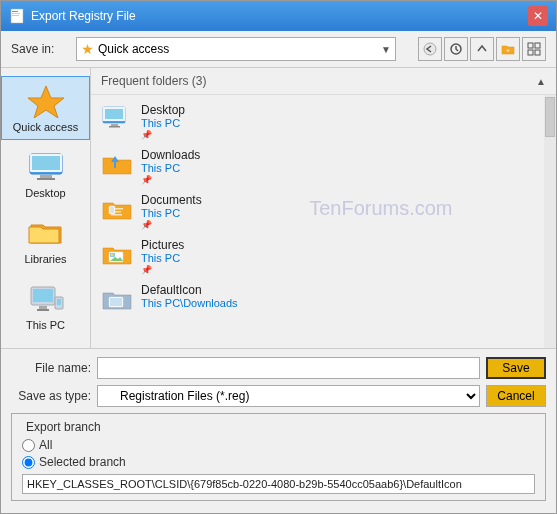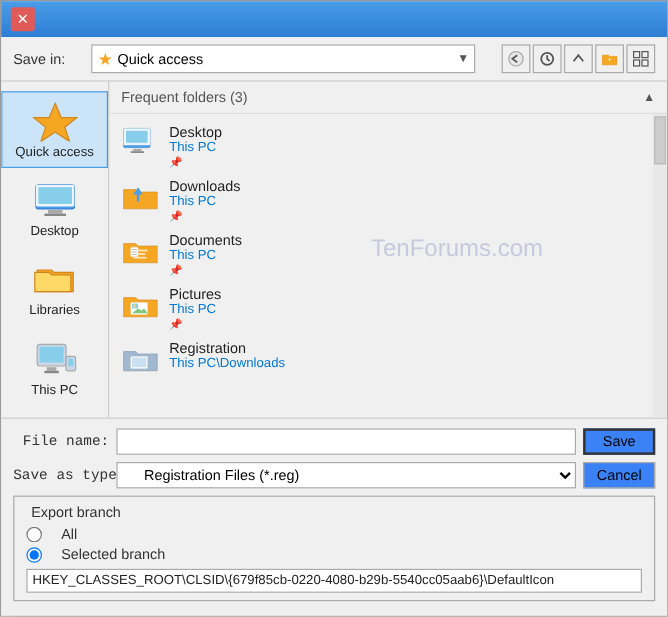--- a/index.html
+++ b/index.html
@@ -213,21 +213,20 @@
       align-items: center;
       gap: 6px;
       margin-bottom: 6px;
     }
     .form-label {
       font-size: 12px;
       color: #333;
       width: 80px;
       text-align: right;
       white-space: nowrap;
-      font-family: Liberation Mono, monospace;
     }
     .form-input {
       flex: 1;
       height: 22px;
       border: 1px solid #aaa;
       padding: 0 4px;
       font-size: 12px;
       background: white;
     }
     .form-select {
@@ -236,21 +235,21 @@
       border: 1px solid #aaa;
       padding: 0 18px;
       font-size: 12px;
       background: white;
       cursor: pointer;
     }
     .btn-save, .btn-cancel {
       height: 22px;
       min-width: 60px;
       border: 1px solid #aaa;
-      background: #3b82f6;
+      background: #eab308;
       cursor: pointer;
       font-size: 12px;
       padding: 0 3px;
     }
     .btn-save { border: 2px solid #333; }
     .export-range {
       border: 1px solid #aaa;
       padding: 6px 10px 6px 10px;
       margin: 6px 0 4px 0;
     }
@@ -266,21 +265,20 @@
     }
     .radio-row {
       display: flex;
       align-items: center;
       gap: 4px;
       margin-bottom: 3px;
     }
     .radio-label {
       font-size: 12px;
       color: #333;
-      margin-left: 12px;
     }
     .branch-input {
       width: 100%;
       height: 20px;
       border: 1px solid #aaa;
       background: white;
       font-size: 11px;
       padding: 0 4px;
       margin-top: 2px;
       color: #222;
@@ -309,20 +307,31 @@
       flex: 1;
       overflow: hidden;
     }
   </style>
 </head>
 <body>
 
 <div class="dialog">
 
   <div class="title-bar">
+    <div class="title-bar-left">
+      <span class="title-icon">
+        <svg width="16" height="16" viewBox="0 0 16 16">
+          <rect x="2" y="1" width="12" height="14" fill="white" stroke="#aaa" stroke-width="0.5"></rect>
+          <rect x="3" y="3" width="6" height="1" fill="#4a9de8"></rect>
+          <rect x="3" y="5" width="8" height="1" fill="#ccc"></rect>
+          <rect x="3" y="7" width="7" height="1" fill="#ccc"></rect>
+        </svg>
+      </span>
+      <span class="title-text">Export Registry File</span>
+    </div>
     <button class="close-btn">✕</button>
   </div>
 
   <div class="toolbar">
     <span class="toolbar-label">Save in:</span>
     <div class="save-in-combo">
       <span class="save-in-star">★</span>
       <span class="save-in-text">Quick access</span>
       <span class="save-in-arrow">▼</span>
     </div>
@@ -493,21 +502,21 @@
 
           <div class="folder-item">
             <div class="folder-icon">
               <svg width="32" height="28" viewBox="0 0 32 28">
                 <path d="M2 8h10l2 2h16v14H2z" fill="#a0b8d0" stroke="#8090a0" stroke-width="0.5"></path>
                 <rect x="8" y="12" width="14" height="10" rx="1" fill="white" stroke="#ddd" stroke-width="0.5"></rect>
                 <rect x="9" y="13" width="12" height="8" fill="#c8e0f0"></rect>
               </svg>
             </div>
             <div class="folder-info">
-              <span class="folder-name">Registration</span>
+              <span class="folder-name">DefaultIcon</span>
               <span class="folder-sub">This PC\Downloads</span>
             </div>
           </div>
         </div>
 
         <div class="scrollbar-hint">
           <div class="scroll-thumb"></div>
         </div>
       </div>
     </div>

